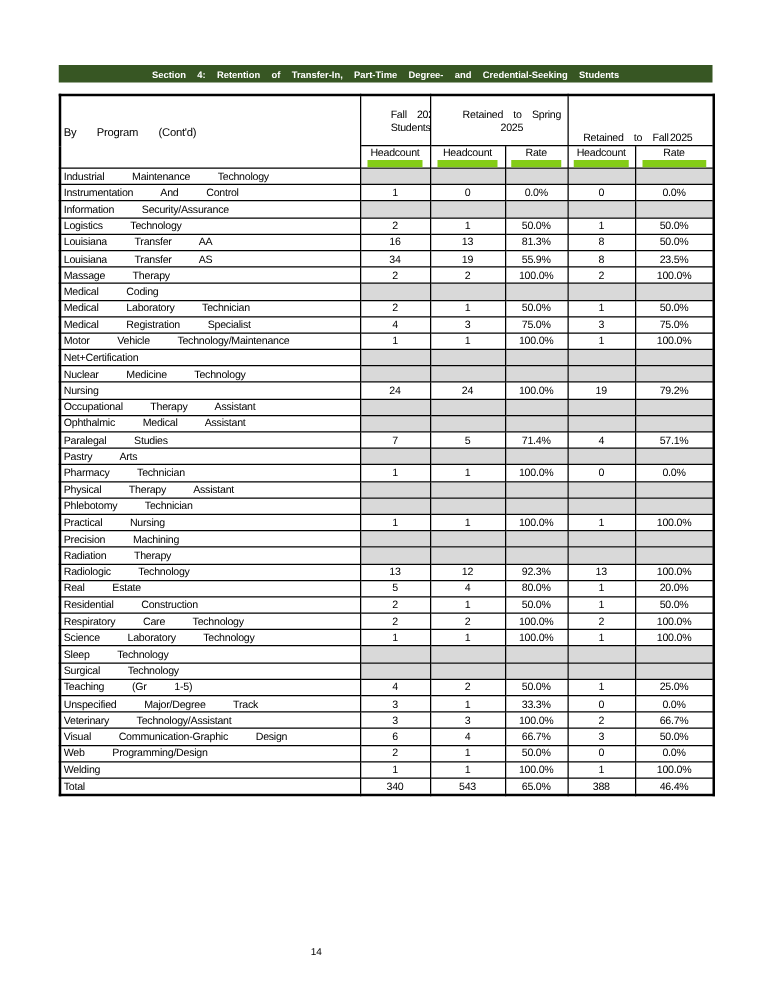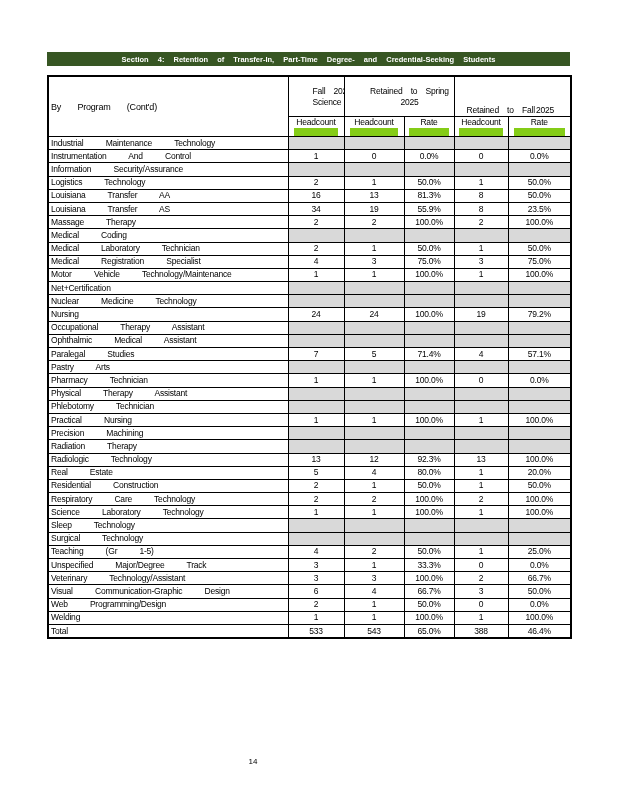--- a/index.html
+++ b/index.html
@@ -31,21 +31,21 @@
   .corner{
     text-align:left;vertical-align:middle;word-spacing:14px;font-size:9px;
   }
   .ghead{height:28px;}
   .ghead .stack{display:flex;flex-direction:column;justify-content:center;height:100%;padding-left:21px;}
   .g1 .stack{align-items:flex-start;padding-left:22px;}
   .g2 .stack{align-items:center;}
   .g3cell .row2{display:flex;justify-content:space-between;align-items:center;height:100%;padding:0 14px 0 10px;margin-top:28px;}
   .ghead span{line-height:11px;word-spacing:6px;}
   .subhead td{height:14px;text-align:center;}
-  .uline{display:inline-block;width:88%;border-bottom:8px solid #84cc16;line-height:10px;padding-bottom:1px;}
+  .uline{display:inline-block;width:88%;border-bottom:6px solid #84cc16;line-height:10px;padding-bottom:1px;}
   tbody td{height:12.2px;line-height:11px;}
   td.prog{text-align:left;word-spacing:20px;}
   td.val{text-align:center;}
   td.shaded{background:#d9d9d9;}
   tr.total td{font-weight:normal;}
   
   .pagenum{
     position:absolute;left:0;top:757px;width:506px;text-align:center;
     font-size:8px;
   }
@@ -65,21 +65,21 @@
     <col style="width:50px">
       <col style="width:54px">
       <col style="width:63px">
   </colgroup>
   <thead>
     <tr class="ghead">
       <td rowspan="2" class="corner">By Program (Cont'd)</td>
       <td class="g1">
         <div class="stack">
           <span>Fall 2024</span>
-          <span>Science</span>
+          <span>Students</span>
         </div>
       </td>
       <td colspan="2" class="g2">
         <div class="stack">
           <span>Retained to Spring</span>
           <span>2025</span>
         </div>
       </td>
       <td colspan="2" class="g3cell">
         <div class="row2">
@@ -388,21 +388,21 @@
       <tr>
         <td class="prog">Welding</td>
         <td class="val">1</td>
         <td class="val">1</td>
         <td class="val">100.0%</td>
         <td class="val">1</td>
         <td class="val">100.0%</td>
       </tr>
       <tr class="total">
         <td class="prog">Total</td>
-        <td class="val">533</td>
+        <td class="val">340</td>
         <td class="val">543</td>
         <td class="val">65.0%</td>
         <td class="val">388</td>
         <td class="val">46.4%</td>
       </tr>
     </tbody>
 </table>
 
 <div class="pagenum">14</div>
 

